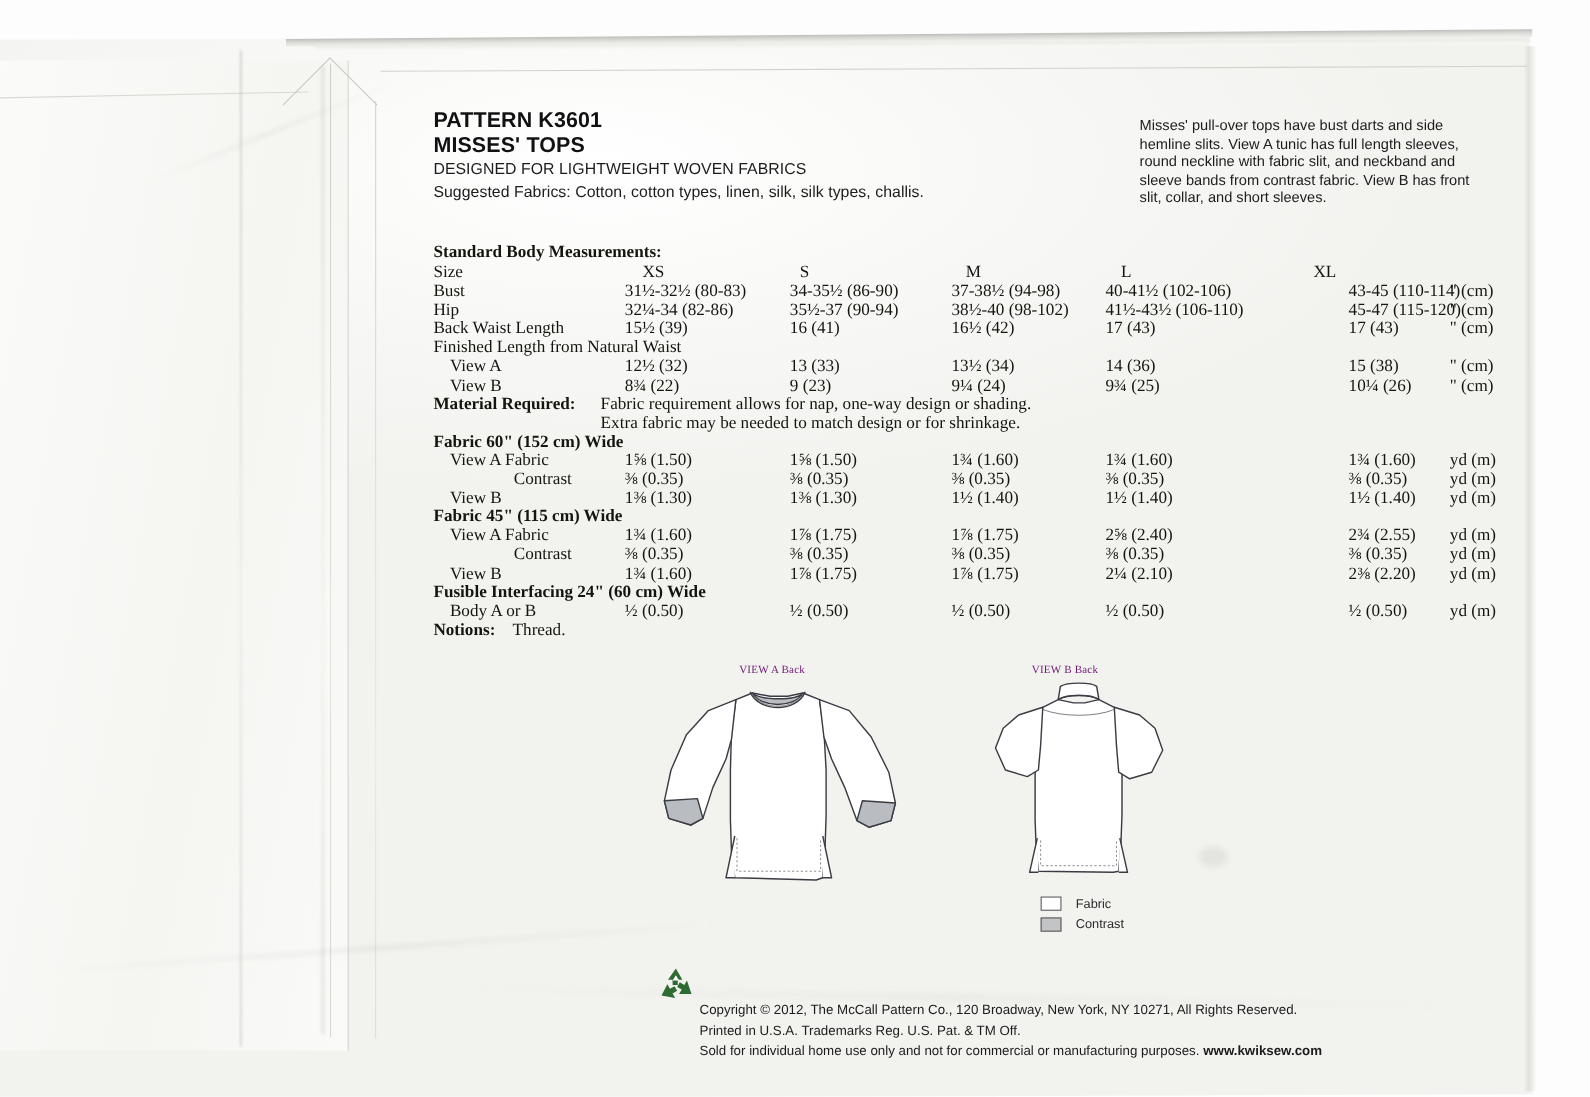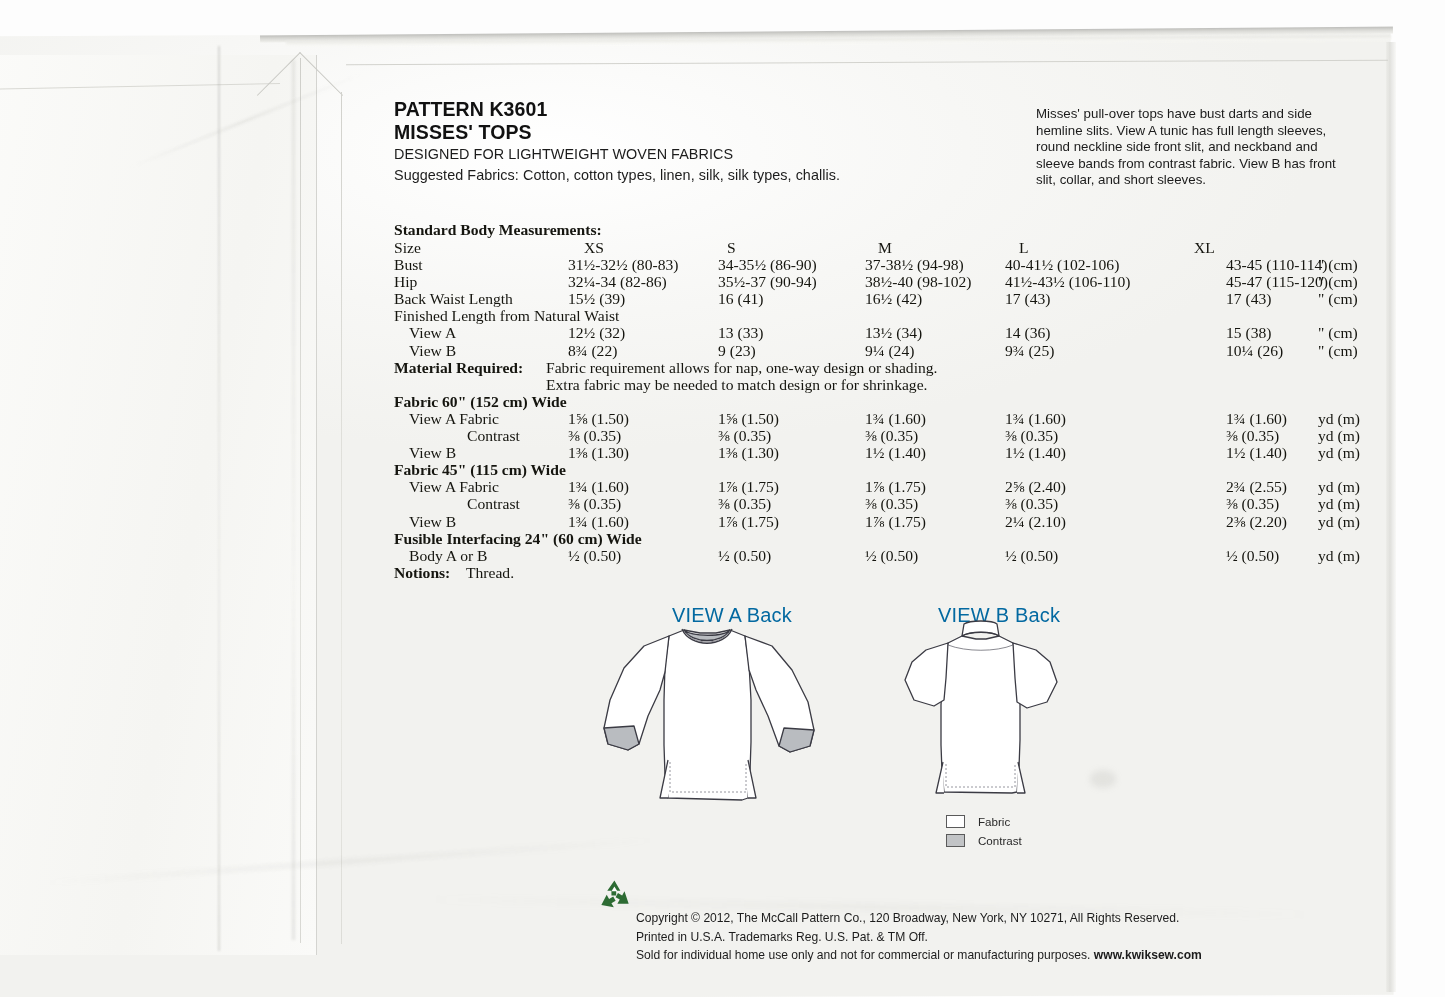--- a/index.html
+++ b/index.html
@@ -111,21 +111,21 @@
   .cu{position:absolute;left:924px;top:0;}
   .sz0{position:absolute;left:190px;top:0;}
   .sz1{position:absolute;left:333px;top:0;}
   .sz2{position:absolute;left:484px;top:0;}
   .sz3{position:absolute;left:625px;top:0;}
   .sz4{position:absolute;left:800px;top:0;}
   .indent-note{position:absolute;left:152px;top:0;}
 
   
   #illos{position:absolute;left:0;top:0;width:1445px;height:997px;pointer-events:none;}
-  .viewcap{position:absolute;font-family:Liberation Sans, sans-serif;font-size:20px;color:#0369a1;letter-spacing:.2px;}
+  .viewcap{position:absolute;font-family:Liberation Serif, serif;font-size:10px;color:#701a75;letter-spacing:.2px;}
   #capA{left:672px;top:604px;}
   #capB{left:938px;top:604px;}
 
   
   #legend{position:absolute;left:946px;top:812px;font-size:11.6px;color:#2a2a2a;
           font-family:"Liberation Sans",sans-serif;}
   .leg-row{display:flex;align-items:center;height:19px;}
   .sw{width:17px;height:11px;border:1px solid #5a5a5a;margin-right:13px;}
   .sw.fab{background:#ffffff;}
   .sw.con{background:#c2c4c6;}
@@ -162,21 +162,21 @@
 <div id="head-block">
   <div id="pattern-no" class="sans">PATTERN K3601</div>
   <div id="pattern-title" class="sans">MISSES' TOPS</div>
   <div id="designed-for" class="sans">DESIGNED FOR LIGHTWEIGHT WOVEN FABRICS</div>
   <div id="suggested" class="sans">Suggested Fabrics: Cotton, cotton types, linen, silk, silk types, challis.</div>
 </div>
 
 <div id="desc-block">
   <div>Misses' pull-over tops have bust darts and side</div>
   <div>hemline slits. View A tunic has full length sleeves,</div>
-  <div>round neckline side front slit, and neckband and</div>
+  <div>round neckline with fabric slit, and neckband and</div>
   <div>sleeve bands from contrast fabric. View B has front</div>
   <div class="lastline">slit, collar, and short sleeves.</div>
 </div>
 
 <div id="tables">
 
   <div class="row h">
     <span class="lbl bold">Standard Body Measurements:</span>
   </div>
 

